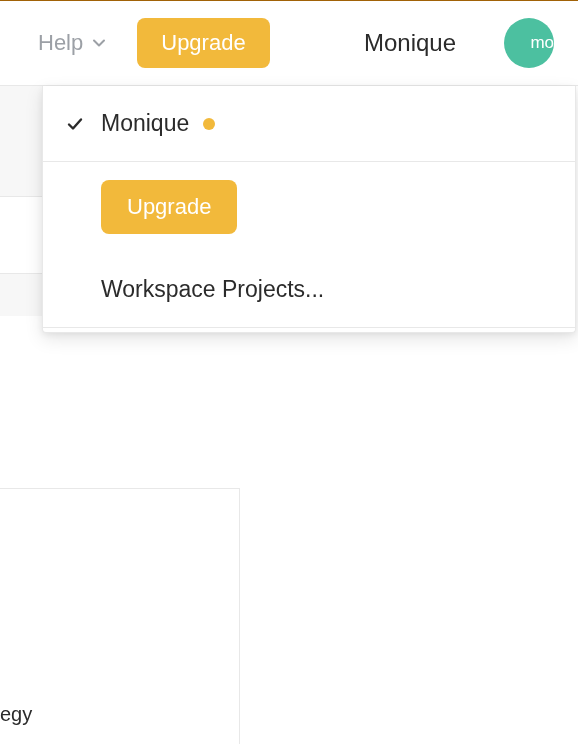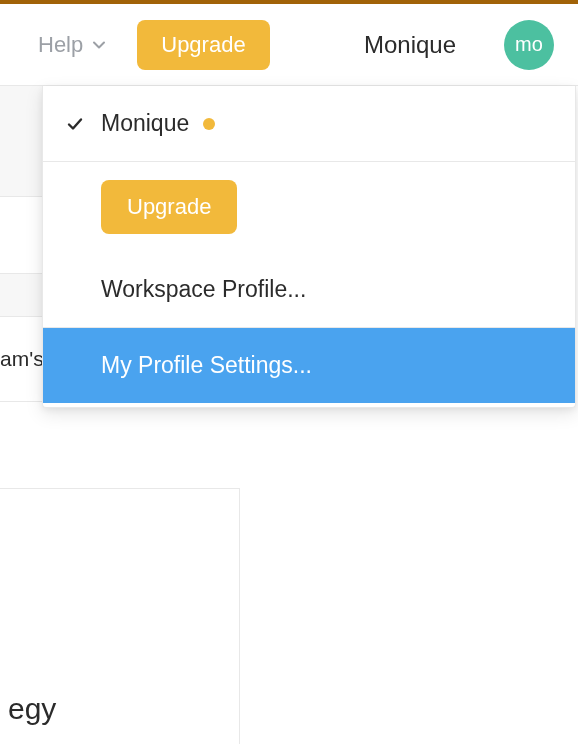--- a/index.html
+++ b/index.html
@@ -8,21 +8,21 @@
     font-family: -apple-system, BlinkMacSystemFont, "Segoe UI", Helvetica, Arial, sans-serif;
     background: #ffffff;
     color: #333;
     position: relative;
   }
 
   
   .topbar {
     height: 86px;
     border-bottom: 1px solid #e8e8e8;
-    border-top: 4px solid #a16207;
+    border-top: 1px solid #a16207;
     display: flex;
     align-items: center;
     padding: 0 24px 0 38px;
     gap: 30px;
     background: #fff;
   }
   .help {
     display: inline-flex;
     align-items: center;
     gap: 8px;
@@ -47,25 +47,25 @@
     font-size: 24px;
     color: #2b2b2b;
     font-weight: 400;
   }
   .avatar {
     width: 50px;
     height: 50px;
     border-radius: 50%;
     background: #4cc0a0;
     color: #fff;
-    font-size: 20px;
+    font-size: 17px;
     font-weight: 400;
     display: flex;
     align-items: center;
-    justify-content: center;
+    justify-content: flex-end;
     margin-left: 18px;
     cursor: pointer;
   }
 
   
   .bg-rows {
     position: absolute;
     left: 0; top: 86px;
     width: 45px;
     z-index: 0;
@@ -93,22 +93,22 @@
     width: 240px;
     height: 256px;
     border-top: 1px solid #e8e8e8;
     border-right: 1px solid #e8e8e8;
     background: #fff;
     z-index: 0;
   }
   .bg-block2 .bg-label2 {
     position: absolute;
     bottom: 18px;
-    left: 8px;
-    font-size: 30px;
+    left: 0;
+    font-size: 20px;
     color: #2b2b2b;
   }
 
   
   .menu {
     position: absolute;
     left: 42px;
     top: 86px;
     width: 534px;
     background: #fff;
@@ -189,23 +189,20 @@
   <div class="username">Monique</div>
   <div class="avatar">
     <span>mo</span>
   </div>
 </div>
 
 <div class="bg-rows">
   <div class="bg-row bg-gap" style="height:110px"></div>
   <div class="bg-row" style="border-top:1px solid #e8e8e8"></div>
   <div class="bg-row bg-gap" style="height:42px"></div>
-  <div class="bg-row" style="height:86px; border-top:1px solid #e8e8e8">
-    <div class="bg-label">am's</div>
-  </div>
 </div>
 <div class="bg-block2">
   <div class="bg-label2">egy</div>
 </div>
 
 <div class="menu">
 
   <div class="menu-item with-check">
     <span class="check">
       <svg width="20" height="20" viewBox="0 0 20 20">
@@ -219,24 +216,21 @@
 
   <div class="menu-divider"></div>
 
   <div class="menu-upgrade-wrap">
     <button class="menu-upgrade-btn">
       <span>Upgrade</span>
     </button>
   </div>
 
   <div class="menu-item">
-    <span>Workspace Profile...</span>
+    <span>Workspace Projects...</span>
   </div>
 
 
   <div class="menu-divider"></div>
 
-  <div class="menu-item highlight">
-    <span>My Profile Settings...</span>
-  </div>
 
 
 </div>
 
 </body></html>

